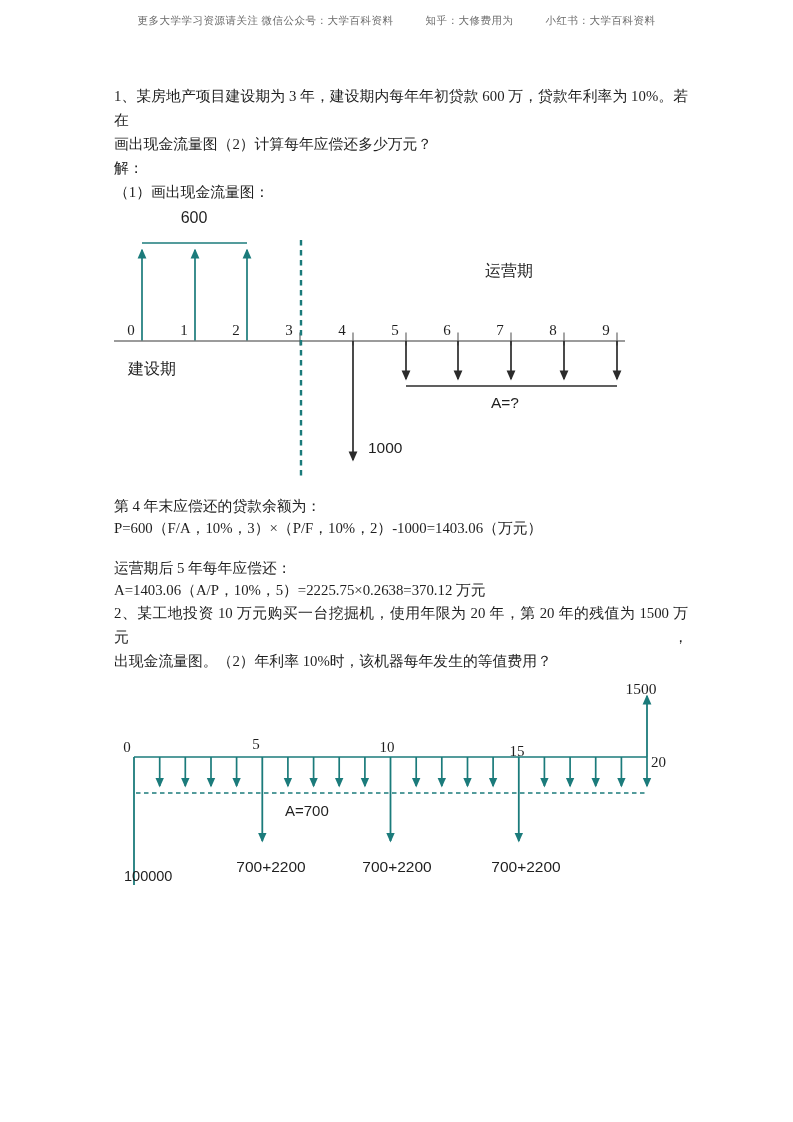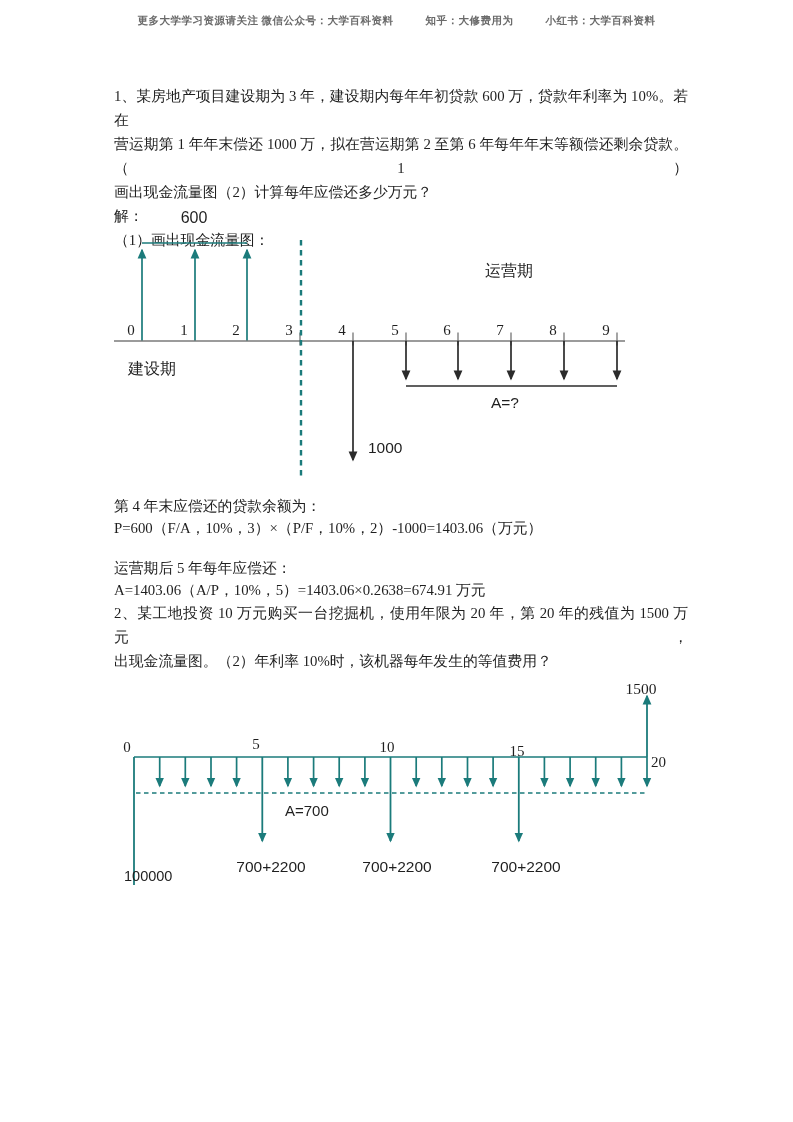--- a/index.html
+++ b/index.html
@@ -8,21 +8,21 @@
     width:793px;height:1122px;
     margin:0 auto;
     background:#ffffff;
     font-family:"Liberation Serif","DejaVu Serif",serif;
     color:#1f1f1f;
     overflow:hidden;
   }
   .hdr{
     position:absolute;top:14px;left:0;right:0;
     display:flex;justify-content:center;gap:32px;
-    font-size:10.5px;color:#6a6a6a;font-weight:700;
+    font-size:10.5px;color:#6a6a6a;font-weight:400;
     letter-spacing:0.5px;
   }
   .tblock{position:absolute;left:114px;width:574px;font-size:14.8px;line-height:24px;}
   .tblock .ln{white-space:nowrap;}
   .jline{white-space:normal !important;text-align:justify;text-align-last:justify;}
   .p1{top:84px;}
   .sol1{top:495px;line-height:22.3px;}
   .sol1 .sp{height:17px;}
   .p2{top:601px;line-height:24.2px;font-family:Liberation Serif, serif;}
   .sol2{top:895px;width:610px;line-height:21.4px;}
@@ -40,21 +40,20 @@
 <div class="page">
 
   <div class="hdr">
     <span>更多大学学习资源请关注 微信公众号：大学百科资料</span>
     <span>知乎：大修费用为</span>
     <span>小红书：大学百科资料</span>
   </div>
 
   <div class="tblock p1">
     <div class="ln jline">1、某房地产项目建设期为 3 年，建设期内每年年初贷款 600 万，贷款年利率为 10%。若在</div>
-    <div class="ln jline">营运期第 1 年年末偿还 1000 万，拟在营运期第 2 至第 6 年每年年末等额偿还剩余贷款。（1）</div>
     <div class="ln">画出现金流量图（2）计算每年应偿还多少万元？</div>
     <div class="ln">解：</div>
     <div class="ln">（1）画出现金流量图：</div>
   </div>
 
   <svg class="d1" width="793" height="290" viewBox="0 0 793 290">
     <defs>
       <marker id="mt1" markerUnits="userSpaceOnUse" markerWidth="10" markerHeight="10" viewBox="0 0 10 10" refX="8.5" refY="5" orient="auto">
         <path d="M0,0.6 L10,5 L0,9.4 z" fill="#1b7b7b"></path>
       </marker>
@@ -113,21 +112,21 @@
     </g>
     <line x1="406" y1="190" x2="617" y2="190" stroke="#2b2b2b" stroke-width="1.4"></line>
     <text class="sans-num" x="505" y="212" text-anchor="middle">A=?</text>
   </svg>
 
   <div class="tblock sol1">
     <div class="ln">第 4 年末应偿还的贷款余额为：</div>
     <div class="ln">P=600（F/A，10%，3）×（P/F，10%，2）-1000=1403.06（万元）</div>
     <div class="sp"></div>
     <div class="ln">运营期后 5 年每年应偿还：</div>
-    <div class="ln">A=1403.06（A/P，10%，5）=1403.06×0.2638=674.91 万元</div>
+    <div class="ln">A=1403.06（A/P，10%，5）=2225.75×0.2638=370.12 万元</div>
   </div>
 
   <div class="tblock p2">
     <div class="ln jline">2、某工地投资 10 万元购买一台挖掘机，使用年限为 20 年，第 20 年的残值为 1500 万元，</div>
     <div class="ln">出现金流量图。（2）年利率 10%时，该机器每年发生的等值费用？</div>
   </div>
 
   <svg class="d2" width="793" height="214" viewBox="0 0 793 214">
     <defs>
       <marker id="mt2" markerUnits="userSpaceOnUse" markerWidth="10" markerHeight="10" viewBox="0 0 10 10" refX="8.5" refY="5" orient="auto">

